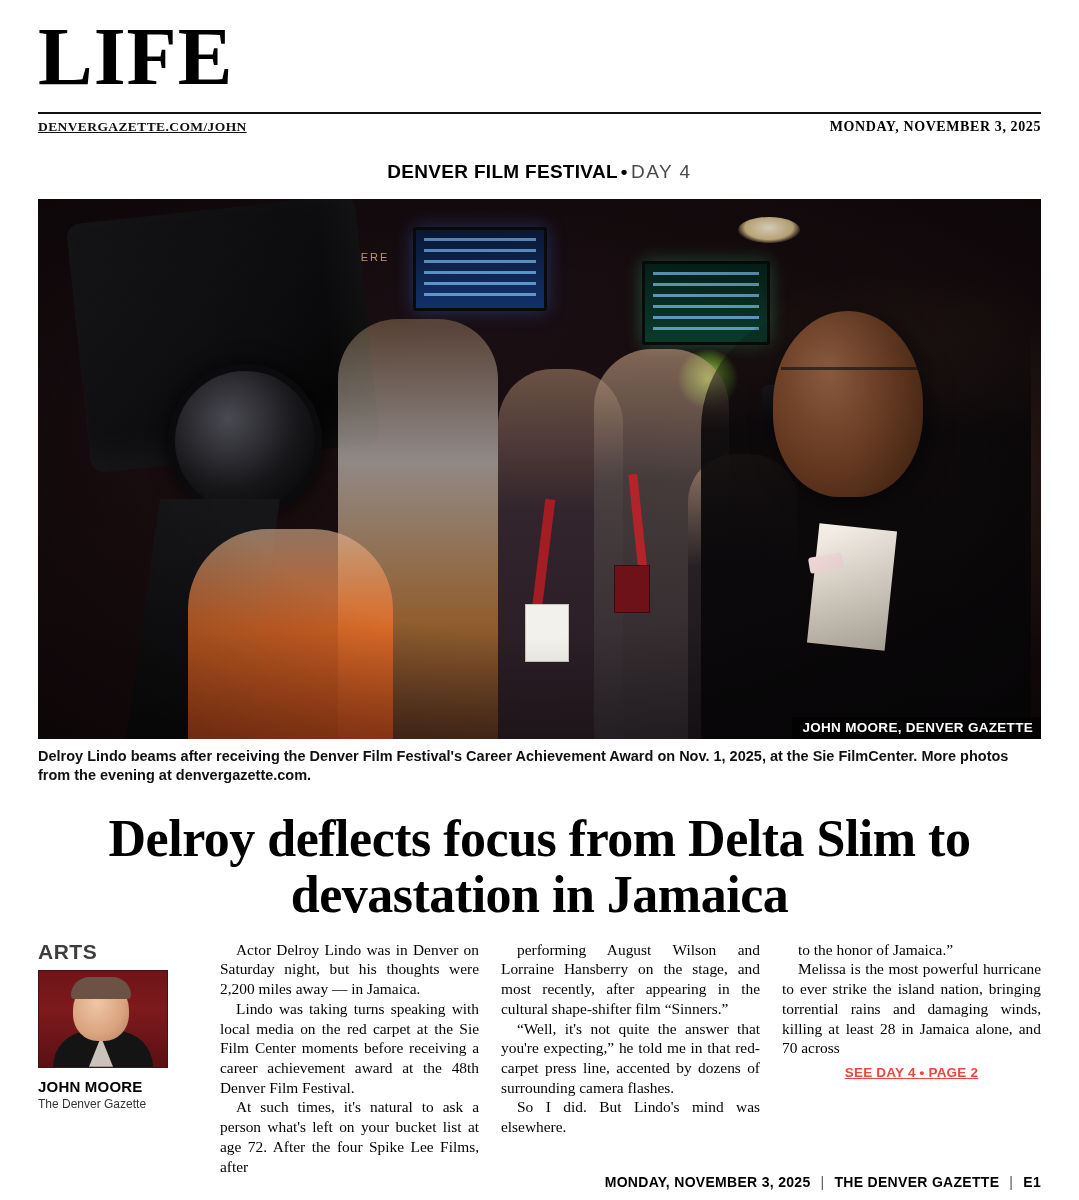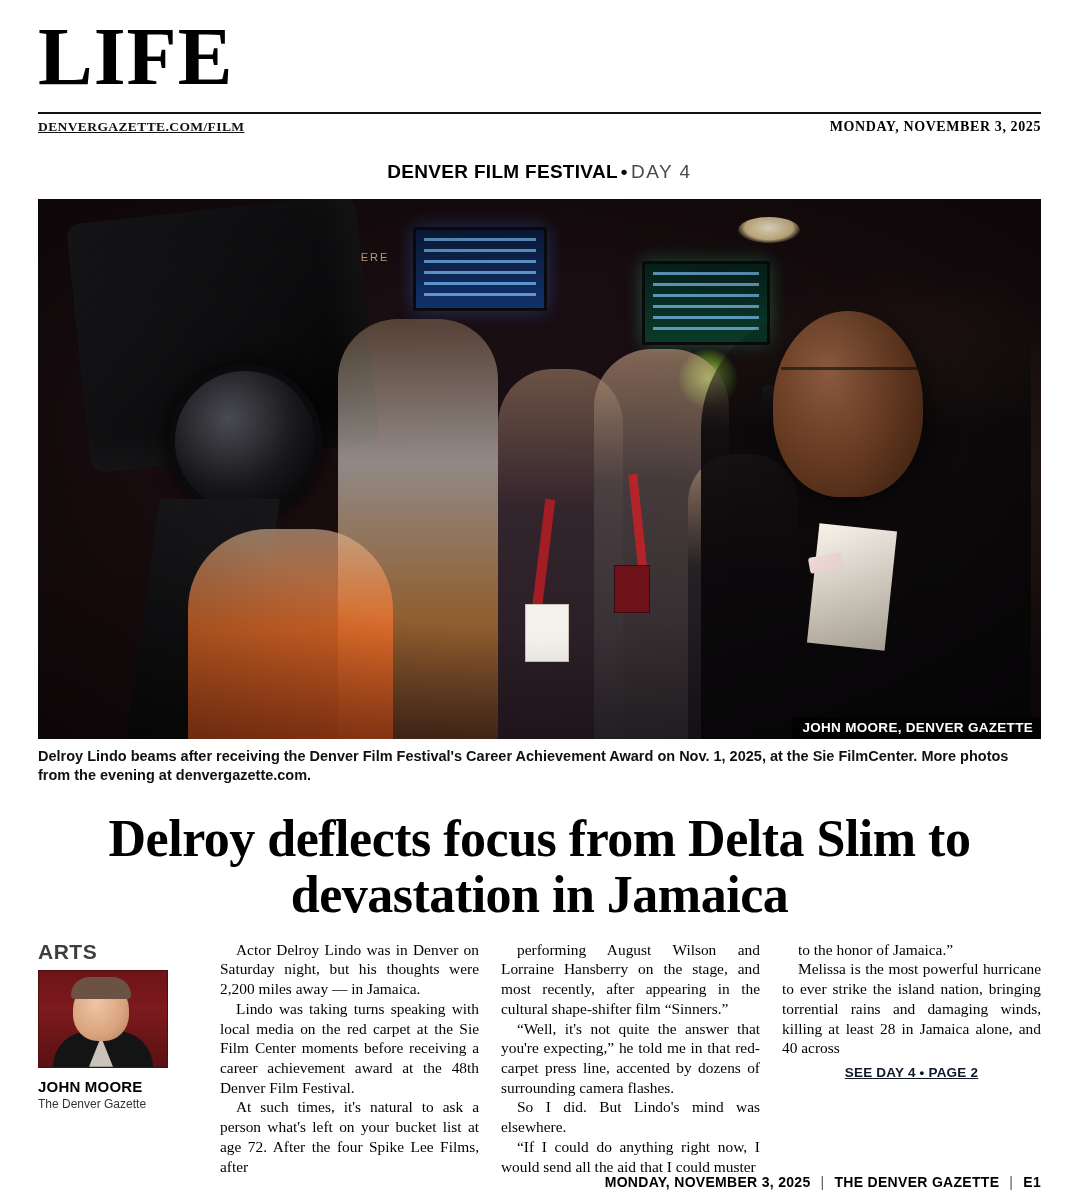--- a/index.html
+++ b/index.html
@@ -341,21 +341,21 @@
     hyphens: auto;
   }
   .col-text p { margin: 0; text-indent: 16px; }
   .col-text p.first { text-indent: 16px; }
   .jump {
     margin-top: 6px;
     text-align: center;
     font-family: "Liberation Sans", sans-serif;
     font-weight: 700;
     font-size: 13.5px;
-    color: #0f172a;
+    color: #ef4444;
     text-decoration: underline;
     letter-spacing: 0.2px;
   }
 
   
   .footer {
     position: absolute;
     left: 38px; right: 38px; bottom: 10px;
     display: flex;
     justify-content: flex-end;
@@ -372,21 +372,21 @@
 </style>
 </head>
 <body>
 
 <div class="page">
 
   <div class="masthead">
     <div class="masthead-title">LIFE</div>
     <div class="masthead-rule"></div>
     <div class="masthead-row">
-      <a class="masthead-url" href="#">DENVERGAZETTE.COM/FILM</a>
+      <a class="masthead-url" href="#">DENVERGAZETTE.COM/JOHN</a>
       <div class="masthead-date">MONDAY, NOVEMBER 3, 2025</div>
     </div>
   </div>
 
   <div class="kicker">
     <span class="kicker-strong">DENVER FILM FESTIVAL</span><span class="kicker-dot">•</span><span class="kicker-day">DAY 4</span>
   </div>
 
   <div class="photo-wrap">
     <div class="photo">
@@ -439,26 +439,25 @@
     <div class="col-text">
       <p class="first">Actor Delroy Lindo was in Denver on Saturday night, but his thoughts were 2,200 miles away — in Jamaica.</p>
       <p>Lindo was taking turns speaking with local media on the red carpet at the Sie Film Center moments before receiving a career achievement award at the 48th Denver Film Festival.</p>
       <p>At such times, it's natural to ask a person what's left on your bucket list at age 72. After the four Spike Lee Films, after</p>
     </div>
 
     <div class="col-text">
       <p class="first">performing August Wilson and Lorraine Hansberry on the stage, and most recently, after appearing in the cultural shape-shifter film “Sinners.”</p>
       <p>“Well, it's not quite the answer that you're expecting,” he told me in that red-carpet press line, accented by dozens of surrounding camera flashes.</p>
       <p>So I did. But Lindo's mind was elsewhere.</p>
-      <p>“If I could do anything right now, I would send all the aid that I could muster</p>
     </div>
 
     <div class="col-text">
       <p class="first">to the honor of Jamaica.”</p>
-      <p>Melissa is the most powerful hurricane to ever strike the island nation, bringing torrential rains and damaging winds, killing at least 28 in Jamaica alone, and 40 across</p>
+      <p>Melissa is the most powerful hurricane to ever strike the island nation, bringing torrential rains and damaging winds, killing at least 28 in Jamaica alone, and 70 across</p>
       <div class="jump">SEE DAY 4 • PAGE 2</div>
     </div>
 
   </div>
 
   <div class="footer">
     <span>MONDAY, NOVEMBER 3, 2025</span>
     <span class="sep">|</span>
     <span>THE DENVER GAZETTE</span>
     <span class="sep">|</span>

